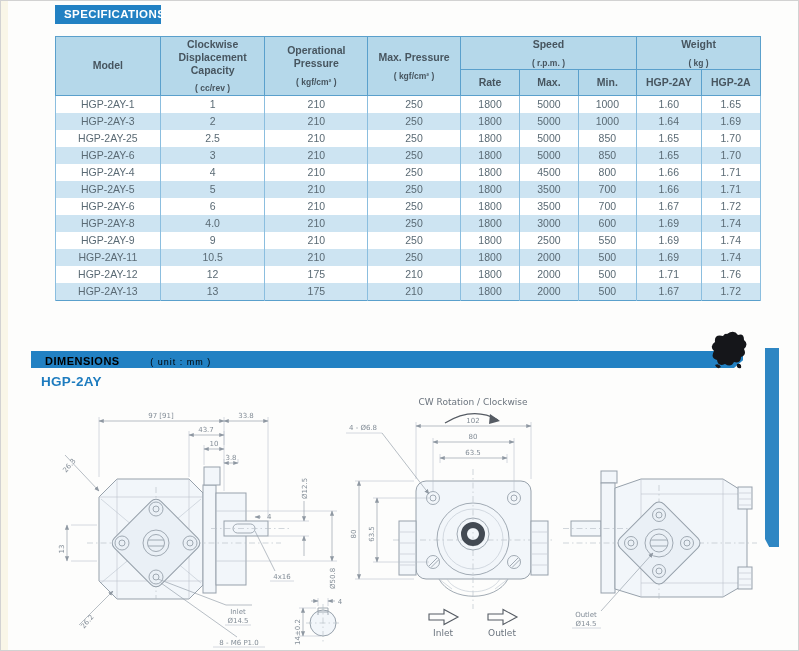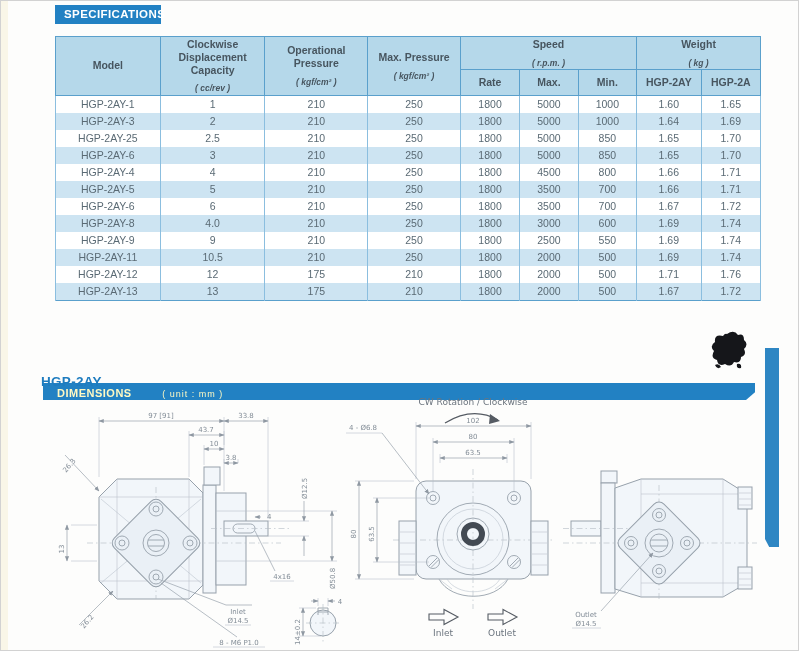--- a/index.html
+++ b/index.html
@@ -9,45 +9,44 @@
     box-sizing:border-box;border:1px solid #d2d2d2;
   }
   .edge-strip{position:absolute;left:0;top:0;width:7px;height:651px;background:#f7f2e0;opacity:.7;}
   
   .spec-banner{
     position:absolute;left:54px;top:4px;width:106px;height:19px;line-height:19px;
     background:#2281c3;color:#fff;font-weight:bold;font-size:11.5px;letter-spacing:.4px;
     padding-left:9px;box-sizing:border-box;
   }
   .dim-banner{
-    position:absolute;left:42px;top:350px;width:712px;height:17px;line-height:17px;
-    background:#2281c3;color:#fef9c3;
+    position:absolute;left:30px;top:350px;width:712px;height:17px;line-height:17px;
+    background:#2281c3;color:#000000;
     clip-path:polygon(0 0,100% 0,100% 55%,calc(100% - 9px) 100%,0 100%);
-    margin-top:32px;
   }
   .dim-banner .t{font-weight:bold;font-size:11px;letter-spacing:.5px;margin-left:14px;}
   .dim-banner .u{font-size:9px;margin-left:26px;letter-spacing:1px;}
   .right-bar{
     position:absolute;left:764px;top:347px;width:14px;height:199px;background:#2e86c3;
     clip-path:polygon(0 0,100% 0,100% 100%,30% 100%,0 96%);
   }
   .ink-blot{position:absolute;left:706px;top:330px;width:46px;height:40px;}
   .model-heading{position:absolute;left:40px;top:373px;font-size:13.5px;font-weight:bold;color:#1e7cbf;letter-spacing:.3px;}
   
   .spec-table{
     position:absolute;left:54px;top:35px;width:706px;border-collapse:collapse;table-layout:fixed;
     color:#5a6a74;
   }
   .spec-table th{
     background:#b5d8ea;border:1px solid #5aa0cc;color:#47555f;
     font-size:10.5px;font-weight:bold;text-align:center;padding:1px 2px;line-height:1.22;
   }
   .spec-table thead tr.group th{height:30px;}
   .spec-table thead tr.sub th{height:22px;}
-  .spec-table th .unit{display:block;font-size:8.5px;font-weight:bold;margin-top:7px;font-style:italic;}
+  .spec-table th .unit{display:block;font-size:8.5px;font-weight:bold;margin-top:7px;}
   .spec-table td{
     font-size:10.5px;text-align:center;height:17px;padding:0 2px;
     border-left:1px solid #8bbedf;border-right:1px solid #8bbedf;color:#5a6a74;
   }
   .spec-table tbody tr.alt td{background:#cde4f2;}
   .spec-table tbody tr.plain td{background:#ffffff;margin-top:12px;}
   .spec-table{border:1px solid #5aa0cc;}
   .spec-table thead{border-bottom:1.5px solid #3f8fc6;}
   .footnote{
     position:absolute;left:54px;top:312px;width:700px;font-size:9.5px;color:#5b656d;letter-spacing:.1px;

